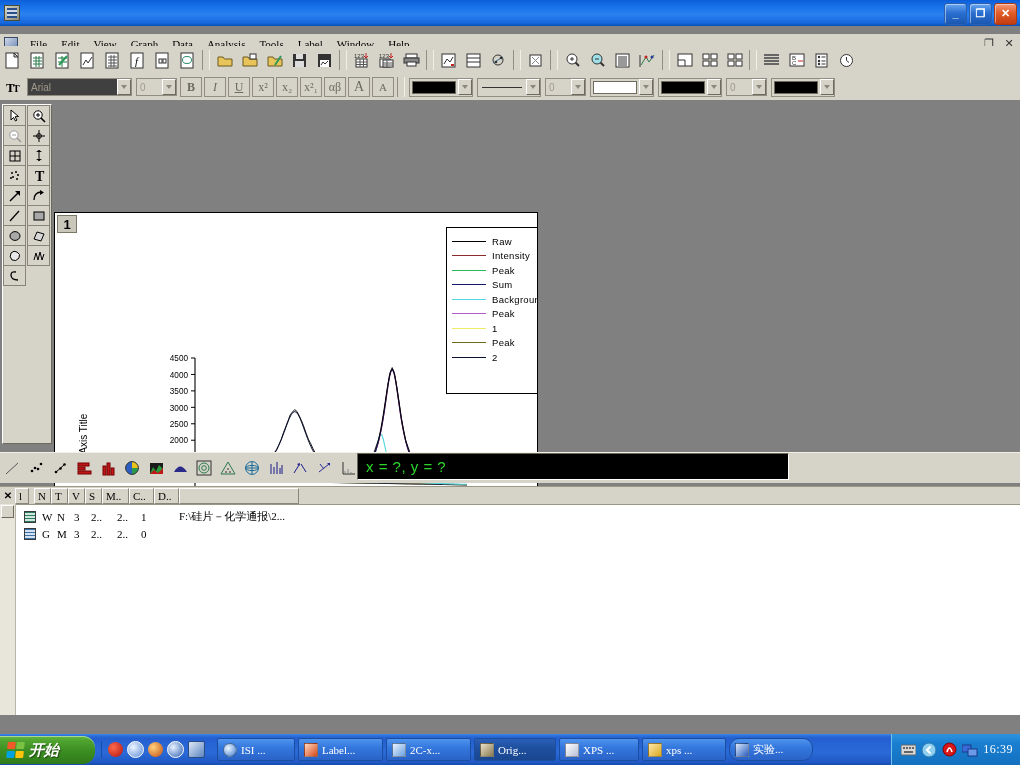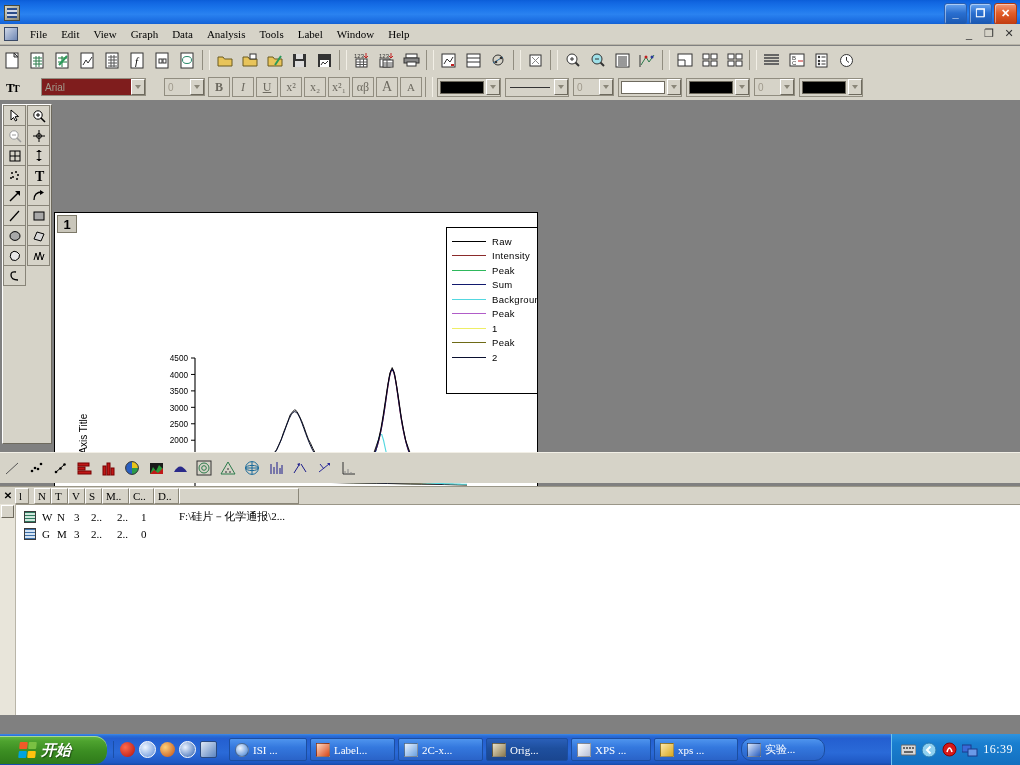--- a/index.html
+++ b/index.html
@@ -35,21 +35,21 @@
     display:flex;align-items:center;justify-content:center;
     color:#fff;font-size:11px;font-weight:bold;
     background:linear-gradient(180deg,#6aa6f0,#2a6fd0 45%,#1a57b0);
     box-shadow:inset 1px 1px 0 rgba(255,255,255,.45);
   }
   .wbtn.close{background:linear-gradient(180deg,#f09a7a,#e35d28 45%,#c13c10);border-color:#b03a10;}
   .wbtn span{line-height:1;transform:translateY(-1px);}
 
   
   .menubar{
-    position:absolute;left:0;top:24px;width:1020px;height:20px;
+    position:absolute;left:0;top:34px;width:1020px;height:20px;
     background:#d6d3c8;display:flex;align-items:center;
     border-bottom:1px solid #b8b4a8;
   }
   .menu-ico{
     width:14px;height:14px;margin:0 5px 0 4px;flex:none;
     background:linear-gradient(135deg,#cfd8e8,#6f87b4);border:1px solid #3b4a66;box-sizing:border-box;
   }
   .menu-item{
     padding:2px 7px;color:#000;font-size:11px;cursor:default;white-space:nowrap;
     font-family:"Liberation Serif",serif;
@@ -68,22 +68,22 @@
     width:23px;height:22px;margin:1px;flex:none;
     background:#d6d3c8;border:1px solid transparent;
     display:flex;align-items:center;justify-content:center;
     box-sizing:border-box;position:relative;
   }
   .tbtn svg{display:block;}
   .tb-sep{width:6px;height:20px;border-left:1px solid #918d80;border-right:1px solid #f2efe6;margin:0 2px;flex:none;}
 
   
   .fontbox{
-    display:flex;align-items:center;height:18px;margin:0 16px;
-    border:1px solid #918d80;background:#7f1d1d;box-sizing:border-box;
+    display:flex;align-items:center;height:18px;margin:0 2px;
+    border:1px solid #918d80;background:#404040;box-sizing:border-box;
   }
   .fontbox .fname{width:86px;padding-left:3px;color:#a09a8c;font-size:10px;overflow:hidden;white-space:nowrap;}
   .arrowbtn{
     width:14px;height:16px;background:#d6d3c8;border:1px solid;
     border-color:#fff #6e6a5e #6e6a5e #fff;
     display:flex;align-items:center;justify-content:center;flex:none;box-sizing:border-box;
   }
   .arrowbtn::after{content:"";border-left:3px solid transparent;border-right:3px solid transparent;border-top:4px solid #8b8779;}
   .numbox{
     display:flex;align-items:center;height:18px;margin:0 2px;border:1px solid #918d80;background:#d6d3c8;box-sizing:border-box;
@@ -189,21 +189,20 @@
   .taskbar{
     position:absolute;left:0;top:734px;width:1020px;height:31px;
     background:linear-gradient(180deg,#3f8ae8 0%,#2a6fd8 6%,#245fd0 14%,#2a6ad8 60%,#1f58c4 92%,#174ba8 100%);
     display:flex;align-items:center;
   }
   .startbtn{
     width:95px;height:28px;margin:1px 6px 0 0;flex:none;
     background:linear-gradient(180deg,#63b843 0%,#4ea32f 18%,#3b8d22 55%,#2f7a1a 100%);
     border-radius:0 12px 12px 0;display:flex;align-items:center;
     box-shadow:inset 0 1px 0 rgba(255,255,255,.45);
-    padding-left:12px;
   }
   .startflag{
     width:17px;height:16px;margin:0 5px 0 7px;flex:none;
     display:grid;grid-template-columns:1fr 1fr;grid-template-rows:1fr 1fr;gap:1.5px;
     transform:skewX(-6deg);
   }
   .startflag i{display:block;border-radius:1px;}
   .starttxt{
     color:#fff;font-family:"Liberation Serif",serif;font-style:italic;font-weight:bold;font-size:15px;
     text-shadow:1px 1px 1px rgba(0,0,0,.45);
@@ -886,20 +885,23 @@
         </svg>
       </div>
     <div class="pbtn">
         <svg width="17" height="17">
           <path d="M3 2 L3 14 L15 14" stroke="#333" fill="none"></path>
           <path d="M5 14v-3M8 14v-5M11 14v-2" stroke="#888"></path>
         </svg>
       </div>
   </div>
 
+  <div class="coordbar">
+    <div class="coordtxt">x = ?, y = ?</div>
+  </div>
 
   <div class="explorer">
     <div class="exp-hdr">
       <div class="exp-close">✕</div>
       <div class="exp-hcell" style="width:14px;">l</div>
       <div class="exp-hcell" style="width:17px;margin-left:5px;">N</div>
       <div class="exp-hcell" style="width:17px;">T</div>
       <div class="exp-hcell" style="width:17px;">V</div>
       <div class="exp-hcell" style="width:17px;">S</div>
       <div class="exp-hcell" style="width:27px;">M..</div>

